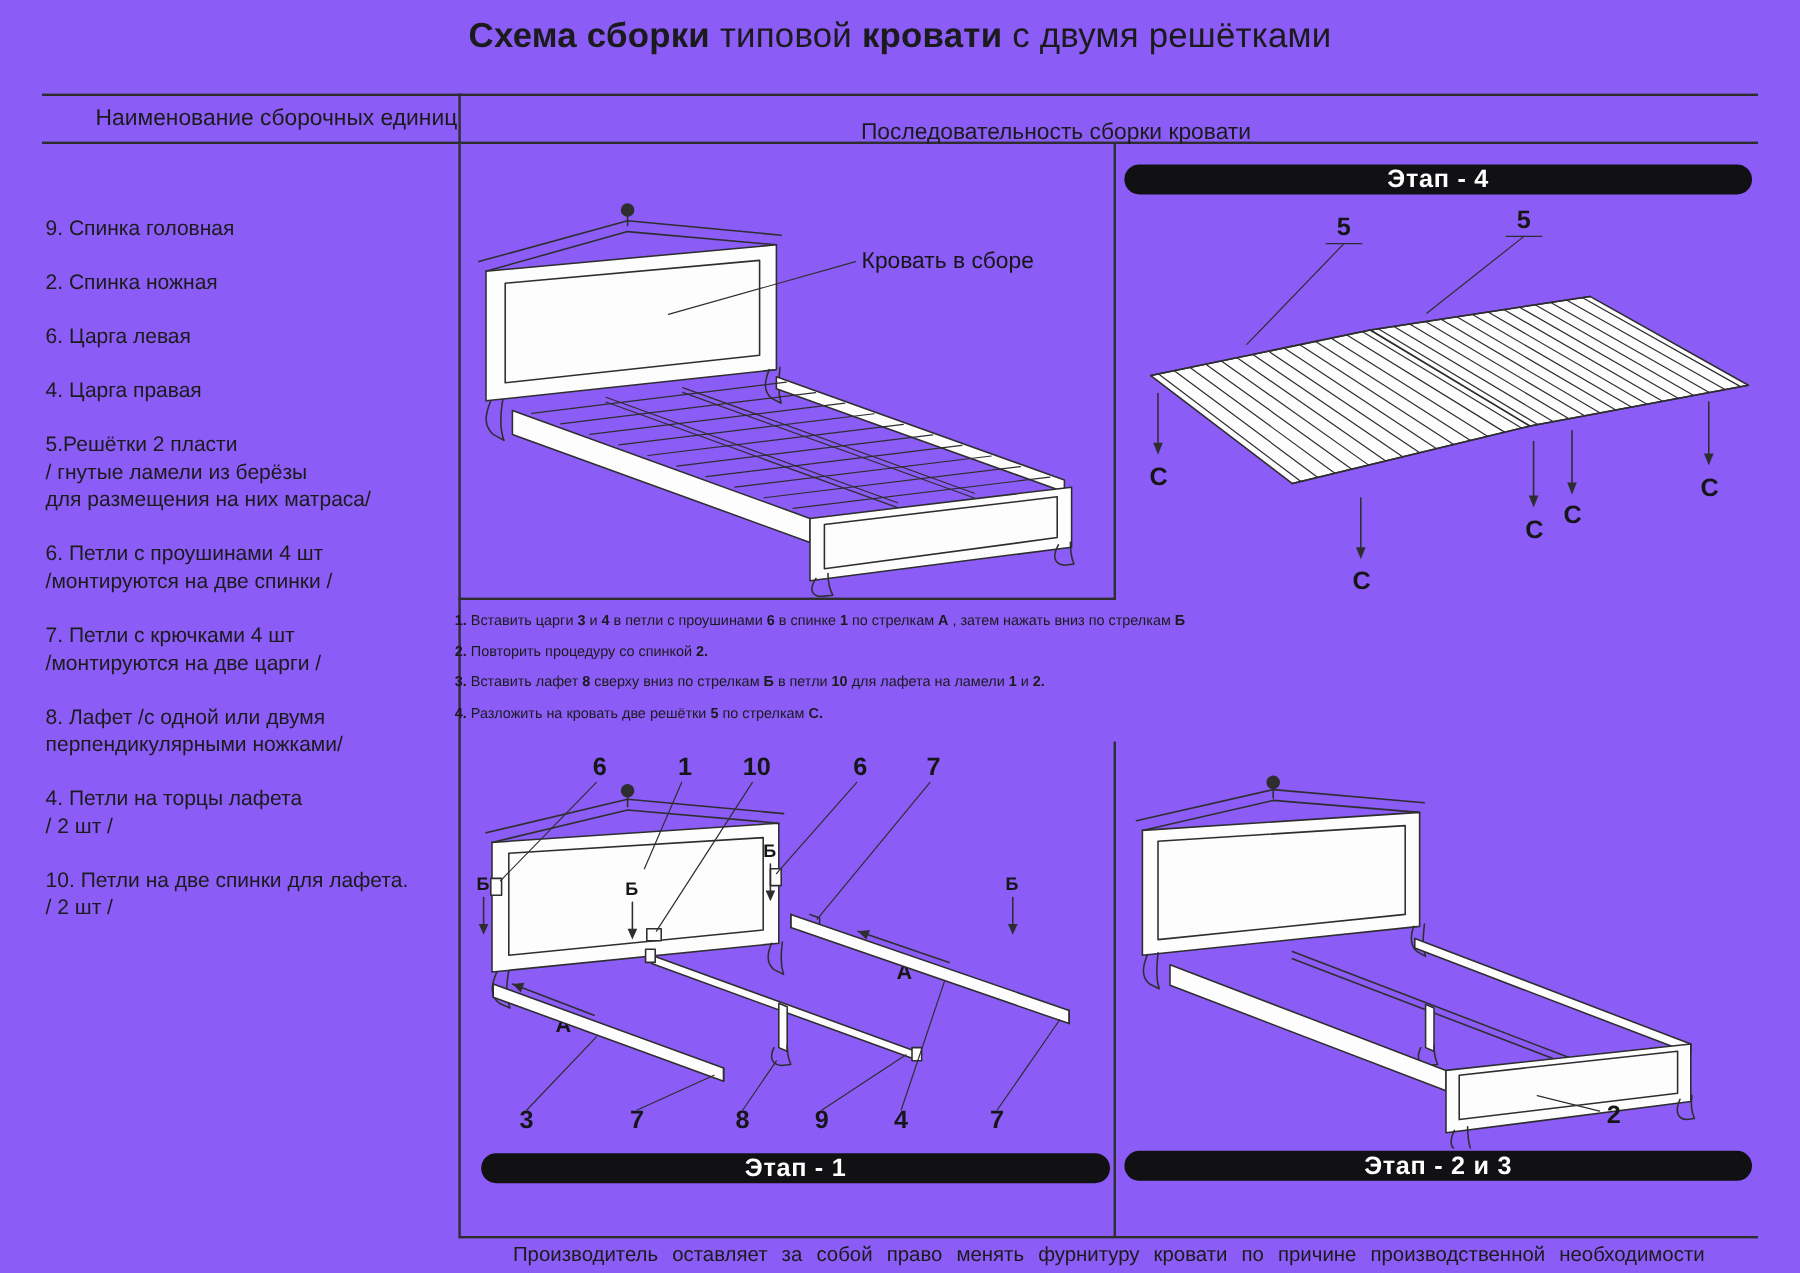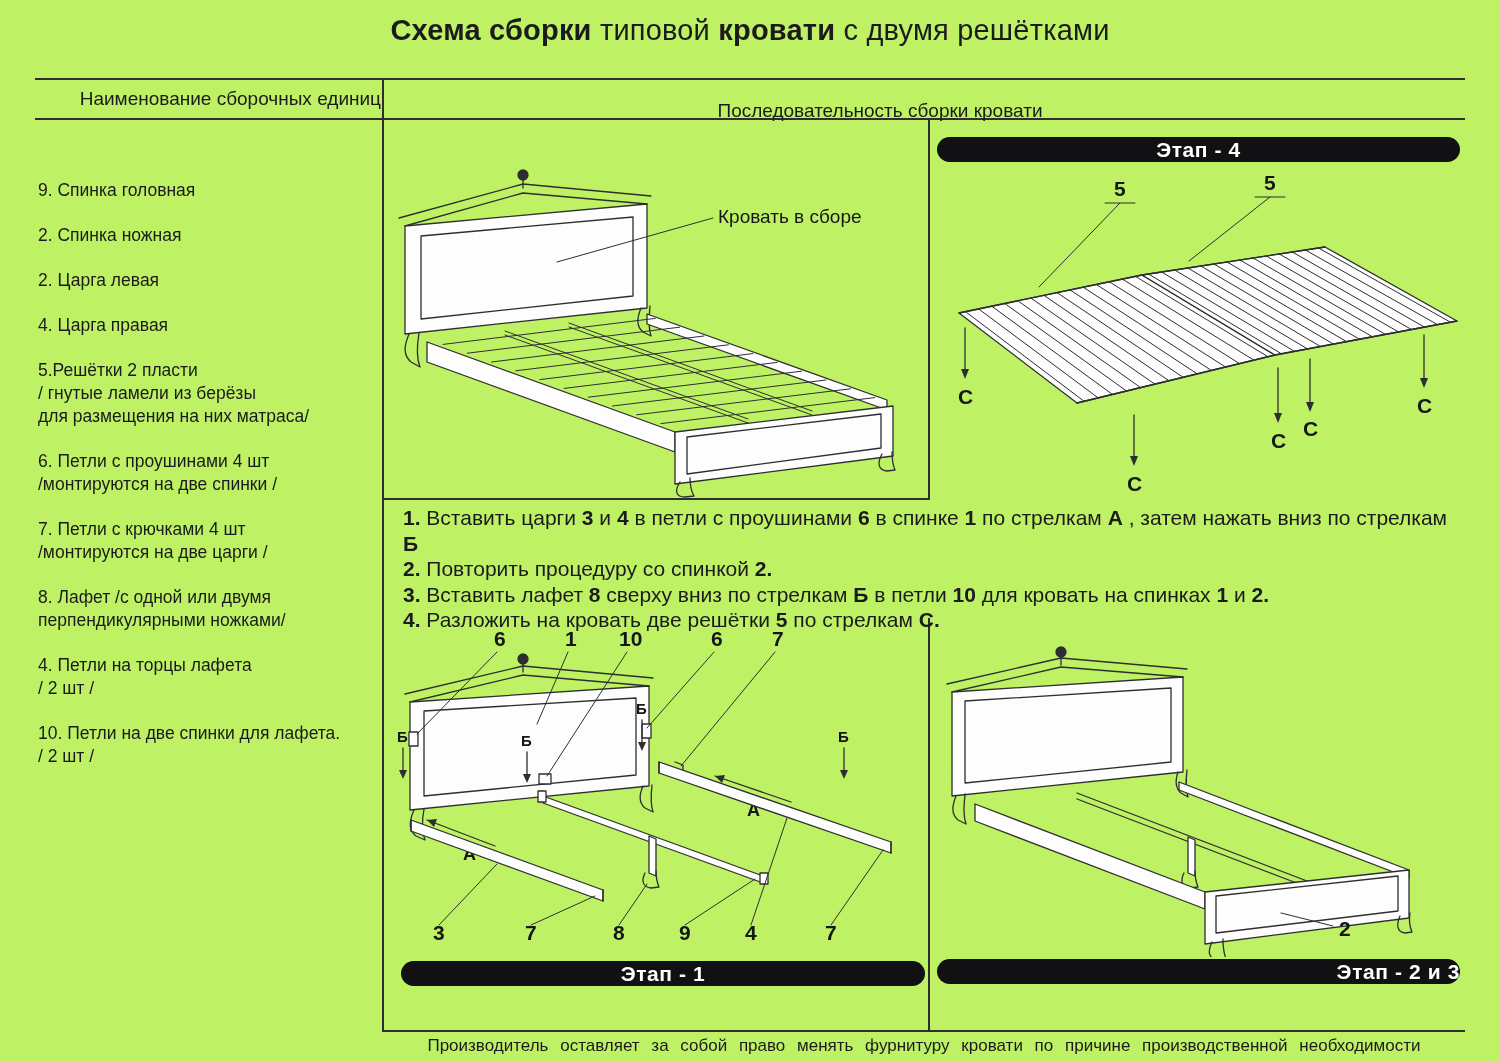--- a/index.html
+++ b/index.html
@@ -2,37 +2,37 @@
 <html><head>
 <meta charset="utf-8">
 <style>
   * { margin:0; padding:0; box-sizing:border-box; }
   html,body { background:#ffffff; }
   body {
     width:1500px; height:1061px;
     font-family:"Liberation Sans", sans-serif;
     color:#1b1b1d;
   }
-  .page { position:relative; width:1500px; height:1061px; background:#bef264; overflow:hidden; }
+  .page { position:relative; width:1500px; height:1061px; background:#8b5cf6; overflow:hidden; }
   .line { position:absolute; background:#2e2e31; }
   .title { position:absolute; top:14px; left:120px; width:1260px; text-align:center; font-size:29px; letter-spacing:.2px; }
   .title .b { font-weight:bold; }
   .col-header { position:absolute; font-size:19px; }
   .header-left  { top:88px; left:36px;  width:345px; text-align:right; }
   .header-right { top:100px; left:385px; width:990px; text-align:center; }
   .parts { position:absolute; top:179px; left:38px; width:340px; font-size:17.5px; }
   .part-item { white-space:pre-line; line-height:23px; margin-bottom:22px; }
-  .instructions { position:absolute; top:505px; left:403px; width:1064px; font-size:21px; }
+  .instructions { position:absolute; top:505px; left:379px; width:1064px; font-size:12px; }
   .instruction-line { line-height:25.5px; }
   .instruction-line .b { font-weight:bold; }
   .banner { position:absolute; height:25px; background:#111114; border-radius:13px; color:#fff;
             font-size:21px; font-weight:bold; text-align:center; line-height:25px; letter-spacing:.6px; }
   #banner-stage4  { top:137px; left:937px; width:523px; }
   #banner-stage1  { top:961px; left:401px; width:524px; }
-  #banner-stage23 { top:959px; left:937px; width:523px;text-align:right; }
+  #banner-stage23 { top:959px; left:937px; width:523px; }
   .footer { position:absolute; top:1036px; left:383px; width:1082px; text-align:center;
             font-size:17px; word-spacing:7px; }
   svg { position:absolute; }
   .draw { stroke:#2e2e31; fill:none; stroke-width:1.3; stroke-linejoin:round; stroke-linecap:round; }
   .thin { stroke-width:1; }
   svg text { stroke:none; fill:#161618; font-family:"Liberation Sans", sans-serif; }
   .lbl { font-size:21px; font-weight:600; }
   .lbl-a { font-size:18px; font-weight:600; }
   .lbl-sm { font-size:15px; font-weight:700; }
   .cap { font-size:19px; }
@@ -52,21 +52,21 @@
   <div class="line" style="top:498px;left:382px;width:548px;height:2px"></div>
   <div class="line" style="left:928px;top:618px;width:2px;height:412px"></div>
   <div class="line" style="top:1030px;left:382px;width:1083px;height:2px"></div>
 
   <div class="col-header header-left">Наименование  сборочных единиц</div>
   <div class="col-header header-right">Последовательность сборки кровати</div>
 
   <div class="parts">
     <div class="part-item">9.   Спинка головная</div>
     <div class="part-item">2. Спинка ножная</div>
-    <div class="part-item">2. Царга левая</div>
+    <div class="part-item">6. Царга левая</div>
     <div class="part-item">4. Царга правая</div>
     <div class="part-item">5.Решётки  2 пласти
 / гнутые ламели из берёзы
 для размещения на них матраса/</div>
     <div class="part-item">6. Петли с проушинами 4 шт
 /монтируются на две спинки /</div>
     <div class="part-item">7. Петли с крючками 4 шт
 /монтируются на две царги /</div>
     <div class="part-item">8. Лафет /с одной или двумя
 перпендикулярными ножками/</div>
@@ -203,21 +203,21 @@
         <line x1="487" y1="172" x2="487" y2="217"></line>
           <polygon class="ah" points="483,215 491,215 487,225"></polygon>
         <text class="lbl" x="480" y="250">С</text>
       </g>
     </g>
   </svg>
 
   <div class="instructions">
       <div class="instruction-line"><span class="b">1.</span><span> Вставить царги </span><span class="b">3</span><span> и </span><span class="b">4</span><span> в петли с проушинами </span><span class="b">6</span><span> в спинке </span><span class="b">1</span><span> по стрелкам </span><span class="b">А</span><span> , затем нажать вниз по стрелкам </span><span class="b">Б</span></div>
       <div class="instruction-line"><span class="b">2.</span><span> Повторить процедуру со спинкой </span><span class="b">2.</span></div>
-      <div class="instruction-line"><span class="b">3.</span><span> Вставить лафет </span><span class="b">8</span><span> сверху вниз по стрелкам </span><span class="b">Б</span><span> в петли </span><span class="b">10</span><span> для кровать на спинках </span><span class="b">1</span><span> и </span><span class="b">2.</span></div>
+      <div class="instruction-line"><span class="b">3.</span><span> Вставить лафет </span><span class="b">8</span><span> сверху вниз по стрелкам </span><span class="b">Б</span><span> в петли </span><span class="b">10</span><span> для лафета на ламели </span><span class="b">1</span><span> и </span><span class="b">2.</span></div>
       <div class="instruction-line"><span class="b">4.</span><span> Разложить на кровать две решётки </span><span class="b">5</span><span>  по стрелкам </span><span class="b">С.</span></div>
     </div>
 
   <svg style="left:395px;top:622px" width="530" height="335" viewBox="0 0 530 335">
     <g class="draw">
 
       <g>
         <path d="M10,72 L128,44 L258,56"></path>
         <path d="M15,80 L128,53 L254,64"></path>
         <line x1="128" y1="42" x2="128" y2="50"></line>

